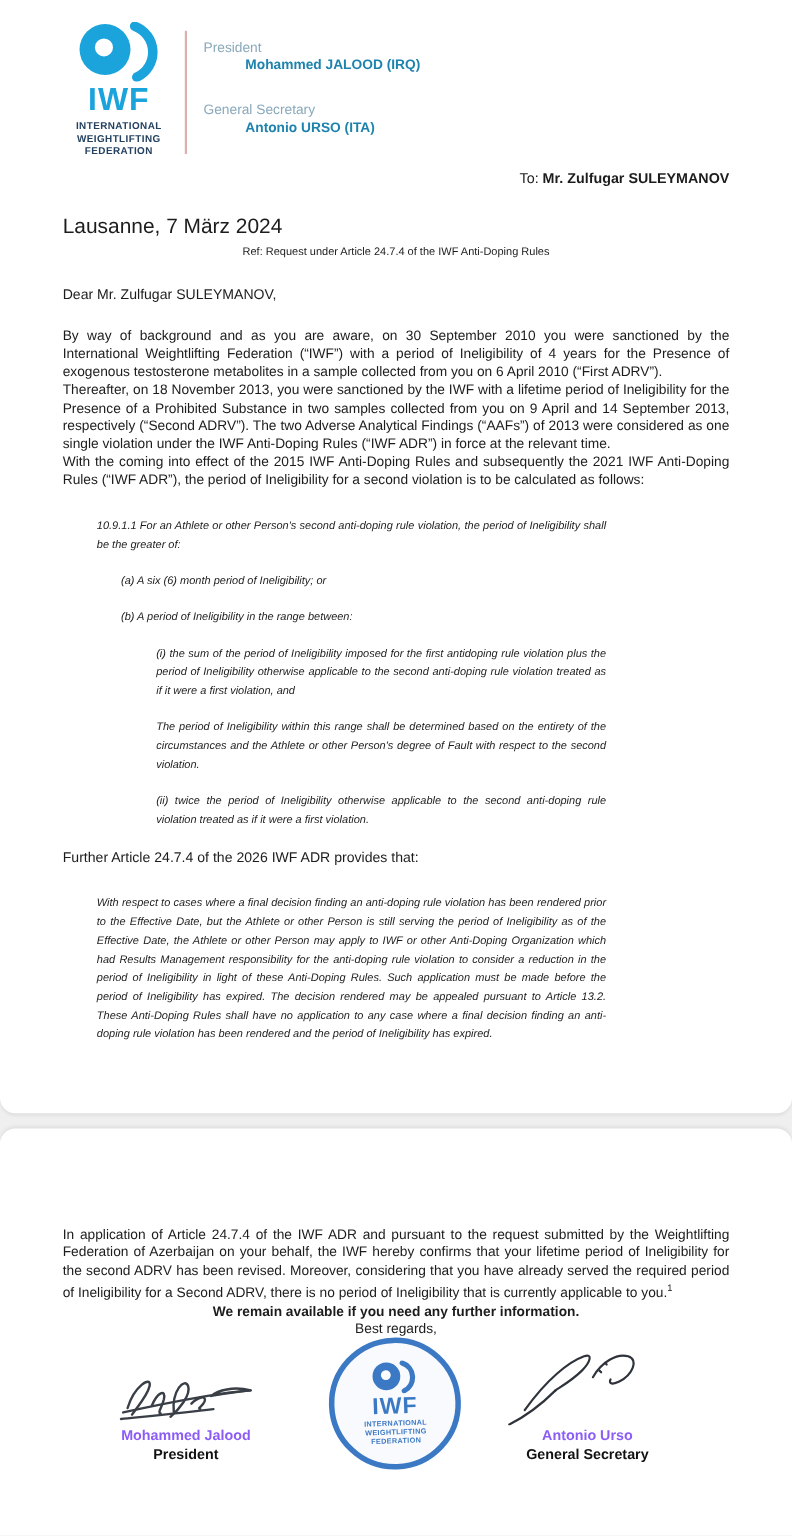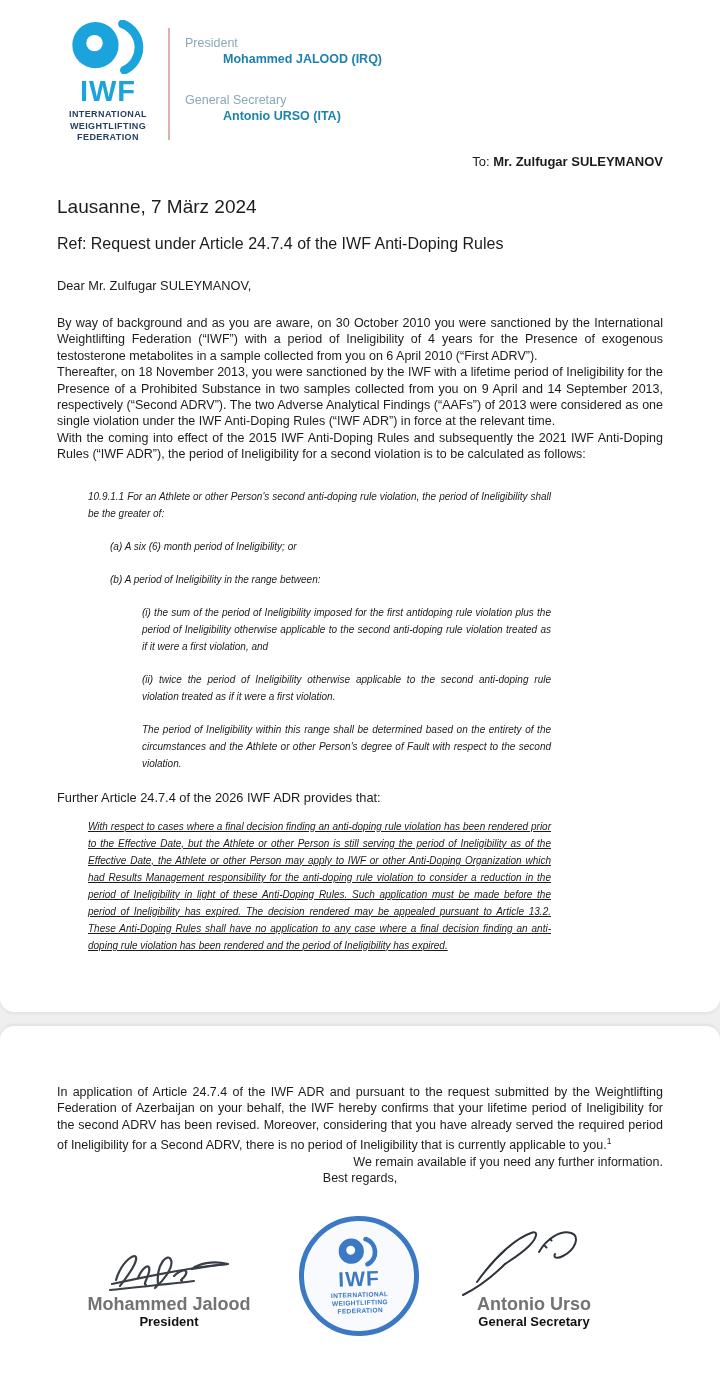--- a/index.html
+++ b/index.html
@@ -20,63 +20,63 @@
   .page1{
     height:1012px;
     border-radius:0 0 14px 14px;
     padding:20px 57px 0 57px;
     box-shadow:0 2px 3px rgba(0,0,0,0.06);
   }
   .page-gap{height:14px;}
   .page2{
     height:370px;
     border-radius:14px 14px 0 0;
-    padding:58px 57px 0 57px;
+    padding:88px 57px 0 57px;
     box-shadow:0 -2px 3px rgba(0,0,0,0.06);
   }
 
   
   .letterhead{display:flex;margin-left:8px;height:132px;}
   .logo-col{width:86px;text-align:center;flex:none;}
   .logo-mark{display:block;margin:0 auto 2px auto;}
   .iwf-word{font-size:29px;font-weight:bold;color:#1ba3dc;letter-spacing:1px;line-height:30px;}
   .org-lines{margin-top:3px;font-size:9px;font-weight:bold;color:#24415f;line-height:11.5px;letter-spacing:0.4px;}
   .lh-separator{width:2px;background:#ddb0ad;margin:8px 15px 0 17px;height:112px;flex:none;}
   .officials{padding-top:15px;}
   .official{margin-bottom:25px;}
   .official-title{color:#8aa9bb;font-size:12.5px;line-height:16px;}
   .official-name{color:#1d83ad;font-size:12.5px;font-weight:bold;line-height:16px;padding-left:38px;}
 
   
   .to-line{text-align:right;font-size:13px;margin-top:2px;}
   .to-line b{font-weight:bold;}
   .date-line{text-align:left;font-size:19px;margin-top:27px;}
-  .ref-line{font-size:16px;margin-top:17px;}
+  .ref-line{font-size:10px;margin-top:6px;text-align:center;}
   .salutation{font-size:12.8px;margin-top:25px;}
 
   
   .body-block{margin-top:22px;font-size:12.5px;line-height:16.4px;text-align:justify;}
   .body-block p{margin:0;}
   .quote{font-style:italic;font-size:10px;line-height:17px;text-align:justify;}
   .q-l1{margin:0 112px 16px 31px;}
   .q-l1b{margin:0 112px 16px 53px;}
   .q-l2{margin:0 112px 16px 85px;}
   .quote-block{margin-top:25px;}
   .further-line{font-size:12.8px;margin-top:18px;}
-  .quote2{margin-top:13px;text-decoration:underline;}
+  .quote2{margin-top:26px;}
   sup{font-size:8.5px;}
 
   
   .closing-block p{margin:0;}
-  .we-remain{margin-top:16px;text-align:right;}
+  .we-remain{margin-top:16px;text-align:center;font-weight:bold;}
   .best-regards{margin-top:21px;text-align:center;}
 
   .sig-left{position:absolute;left:84px;top:216px;width:170px;text-align:center;}
   .sig-right{position:absolute;left:439px;top:198px;width:190px;text-align:center;}
-  .sig-name{font-size:18px;font-weight:bold;line-height:17px;color:#737373;}
+  .sig-name{font-size:13px;font-weight:bold;line-height:17px;color:#8b5cf6;}
   .sig-title{font-size:13px;font-weight:bold;line-height:17px;color:#111;}
   .sig-img{display:block;margin:0 auto;}
 
   .stamp{position:absolute;left:299px;top:190px;transform:rotate(-2deg);opacity:0.93;}
   .stamp-circle{
     width:110px;height:110px;border-radius:50%;
     border:5px solid #2e6fc0;
     display:flex;flex-direction:column;align-items:center;justify-content:center;
     color:#2e6fc0;background:rgba(46,111,192,0.03);
   }
@@ -117,32 +117,32 @@
 
   <div class="to-line"><span>To: </span><b>Mr. Zulfugar SULEYMANOV</b></div>
 
   <div class="date-line">Lausanne, 7 März 2024</div>
 
   <div class="ref-line">Ref: Request under Article 24.7.4 of the IWF Anti-Doping Rules</div>
 
   <div class="salutation">Dear Mr. Zulfugar SULEYMANOV,</div>
 
   <div class="body-block">
-    <p>By way of background and as you are aware, on 30 October 2010 you were sanctioned by the International Weightlifting Federation (“IWF”) with a period of Ineligibility of 4 years for the Presence of exogenous testosterone metabolites in a sample collected from you on 6 April 2010 (“First ADRV”).</p>
+    <p>By way of background and as you are aware, on 30 September 2010 you were sanctioned by the International Weightlifting Federation (“IWF”) with a period of Ineligibility of 4 years for the Presence of exogenous testosterone metabolites in a sample collected from you on 6 April 2010 (“First ADRV”).</p>
     <p>Thereafter, on 18 November 2013, you were sanctioned by the IWF with a lifetime period of Ineligibility for the Presence of a Prohibited Substance in two samples collected from you on 9 April and 14 September 2013, respectively (“Second ADRV”). The two Adverse Analytical Findings (“AAFs”) of 2013 were considered as one single violation under the IWF Anti-Doping Rules (“IWF ADR”) in force at the relevant time.</p>
     <p>With the coming into effect of the 2015 IWF Anti-Doping Rules and subsequently the 2021 IWF Anti-Doping Rules (“IWF ADR”), the period of Ineligibility for a second violation is to be calculated as follows:</p>
   </div>
 
   <div class="quote quote-block">
     <p class="q-l1">10.9.1.1 For an Athlete or other Person's second anti-doping rule violation, the period of Ineligibility shall be the greater of:</p>
     <p class="q-l1b">(a) A six (6) month period of Ineligibility; or</p>
     <p class="q-l1b">(b) A period of Ineligibility in the range between:</p>
     <p class="q-l2">(i) the sum of the period of Ineligibility imposed for the first antidoping rule violation plus the period of Ineligibility otherwise applicable to the second anti-doping rule violation treated as if it were a first violation, and</p>
+    <p class="q-l2">The period of Ineligibility within this range shall be determined based on the entirety of the circumstances and the Athlete or other Person's degree of Fault with respect to the second violation.</p>
     <p class="q-l2">(ii) twice the period of Ineligibility otherwise applicable to the second anti-doping rule violation treated as if it were a first violation.</p>
-    <p class="q-l2">The period of Ineligibility within this range shall be determined based on the entirety of the circumstances and the Athlete or other Person's degree of Fault with respect to the second violation.</p>
   </div>
 
   <div class="further-line">Further Article 24.7.4 of the 2026 IWF ADR provides that:</div>
 
   <div class="quote quote2">
     <p class="q-l1">With respect to cases where a final decision finding an anti-doping rule violation has been rendered prior to the Effective Date, but the Athlete or other Person is still serving the period of Ineligibility as of the Effective Date, the Athlete or other Person may apply to IWF or other Anti-Doping Organization which had Results Management responsibility for the anti-doping rule violation to consider a reduction in the period of Ineligibility in light of these Anti-Doping Rules. Such application must be made before the period of Ineligibility has expired. The decision rendered may be appealed pursuant to Article 13.2. These Anti-Doping Rules shall have no application to any case where a final decision finding an anti-doping rule violation has been rendered and the period of Ineligibility has expired.</p>
   </div>
 
 </div>
 

